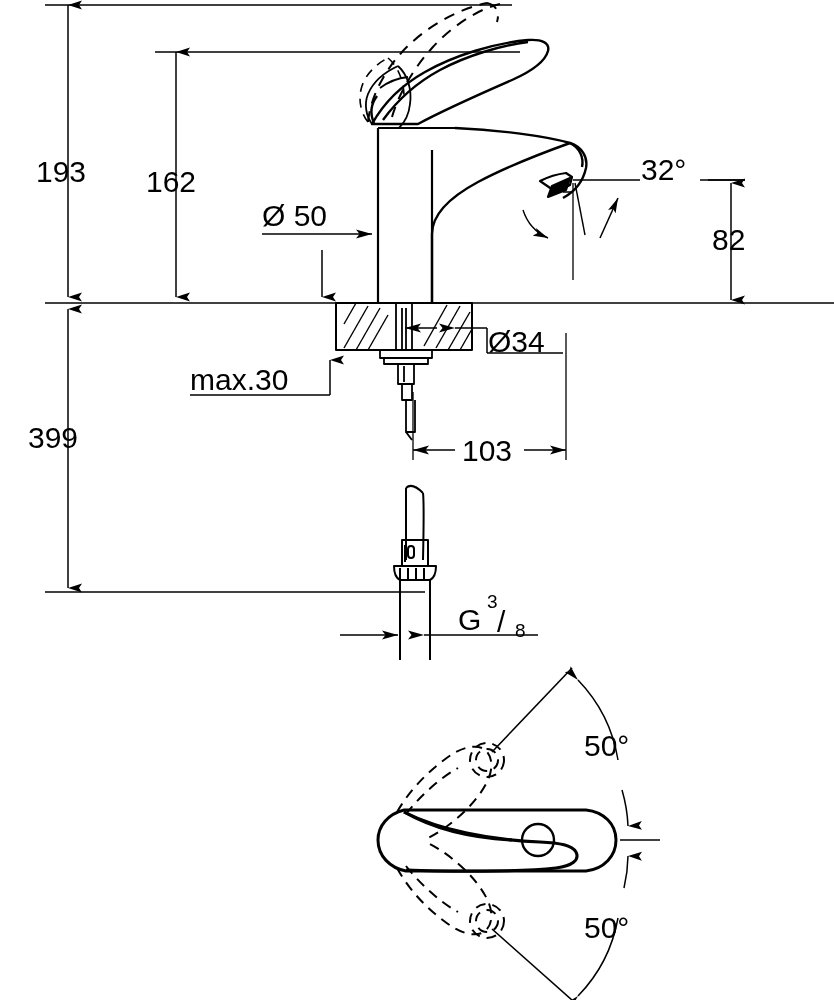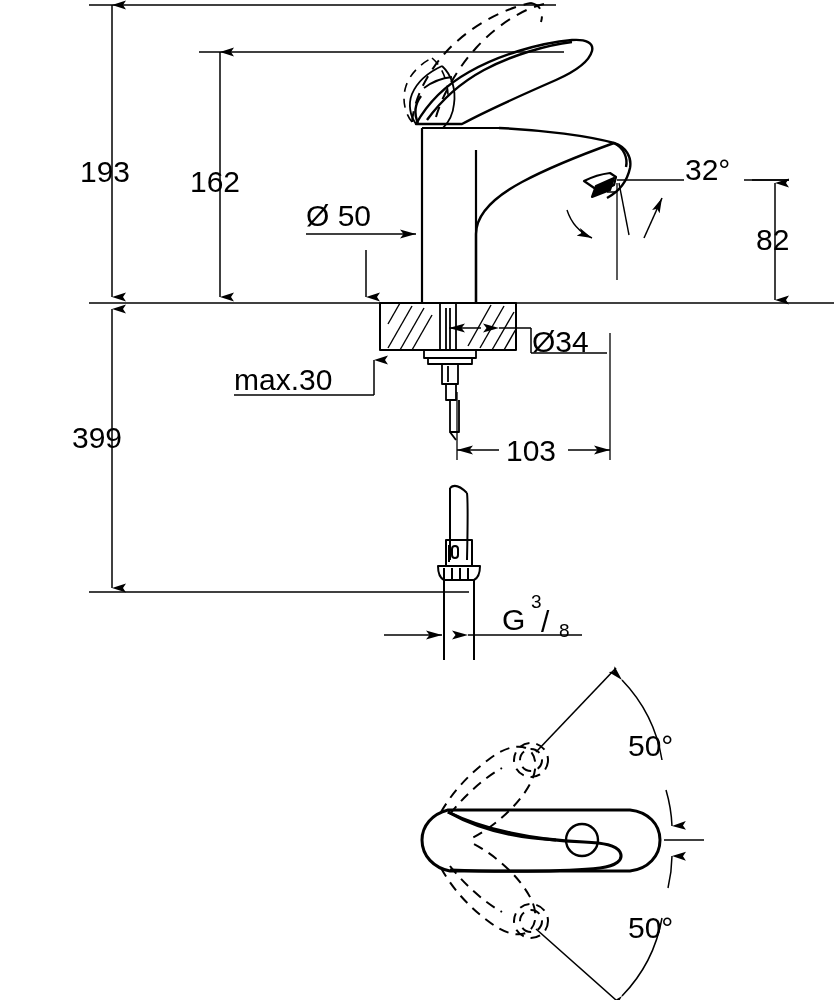--- a/index.html
+++ b/index.html
@@ -1,18 +1,18 @@
 <!DOCTYPE html>
 <html><head>
 <meta charset="utf-8">
 <style>
   html,body{margin:0;padding:0;background:#ffffff;}
   body{width:834px;height:1000px;overflow:hidden;
        font-family:"Liberation Sans","DejaVu Sans",sans-serif;color:#000;}
-  #stage{position:relative;width:696px;height:1000px;background:#fff;margin-left:44px;}
+  #stage{position:relative;width:696px;height:1000px;background:#fff;}
   svg#drawing{position:absolute;left:0;top:0;width:834px;height:1000px;display:block;}
   .dimtext{font-family:"Liberation Sans","DejaVu Sans",sans-serif;font-size:30px;fill:#000;}
   .dimtext-sm{font-family:"Liberation Sans","DejaVu Sans",sans-serif;font-size:19px;fill:#000;}
 </style>
 </head>
 <body>
 
 <div id="stage">
 <svg id="drawing" viewBox="0 0 834 1000" xmlns="http://www.w3.org/2000/svg">
 

